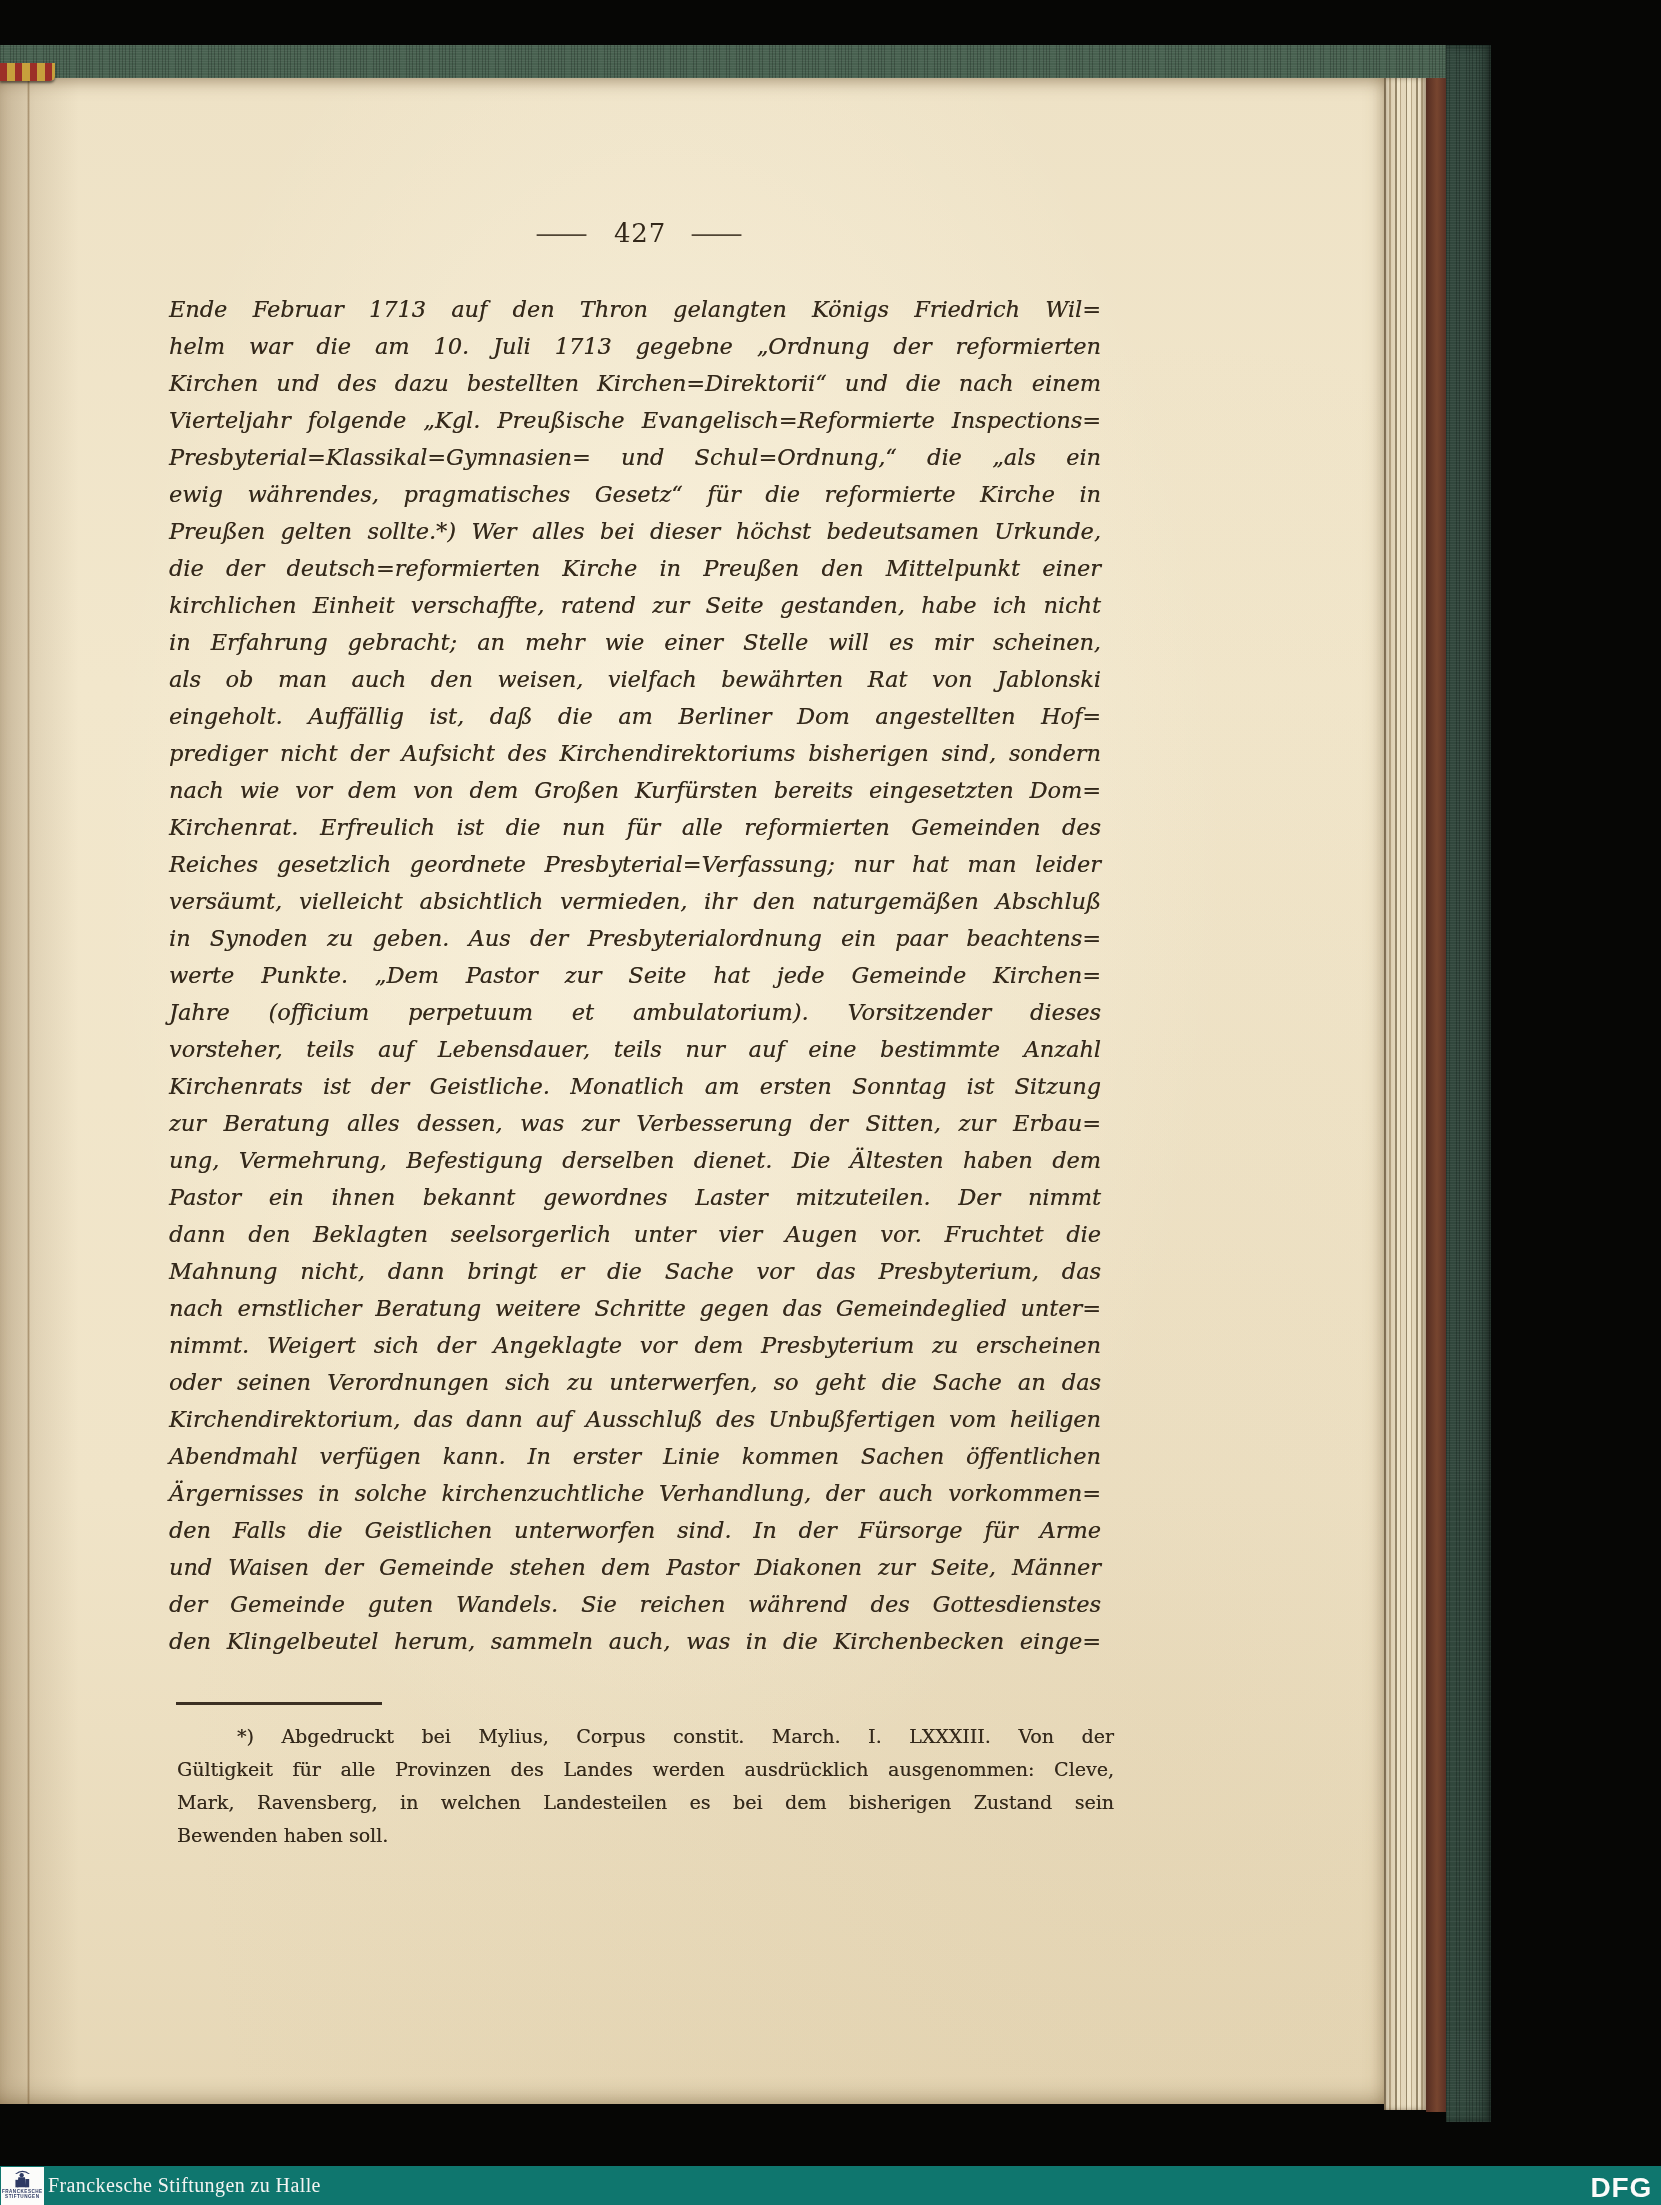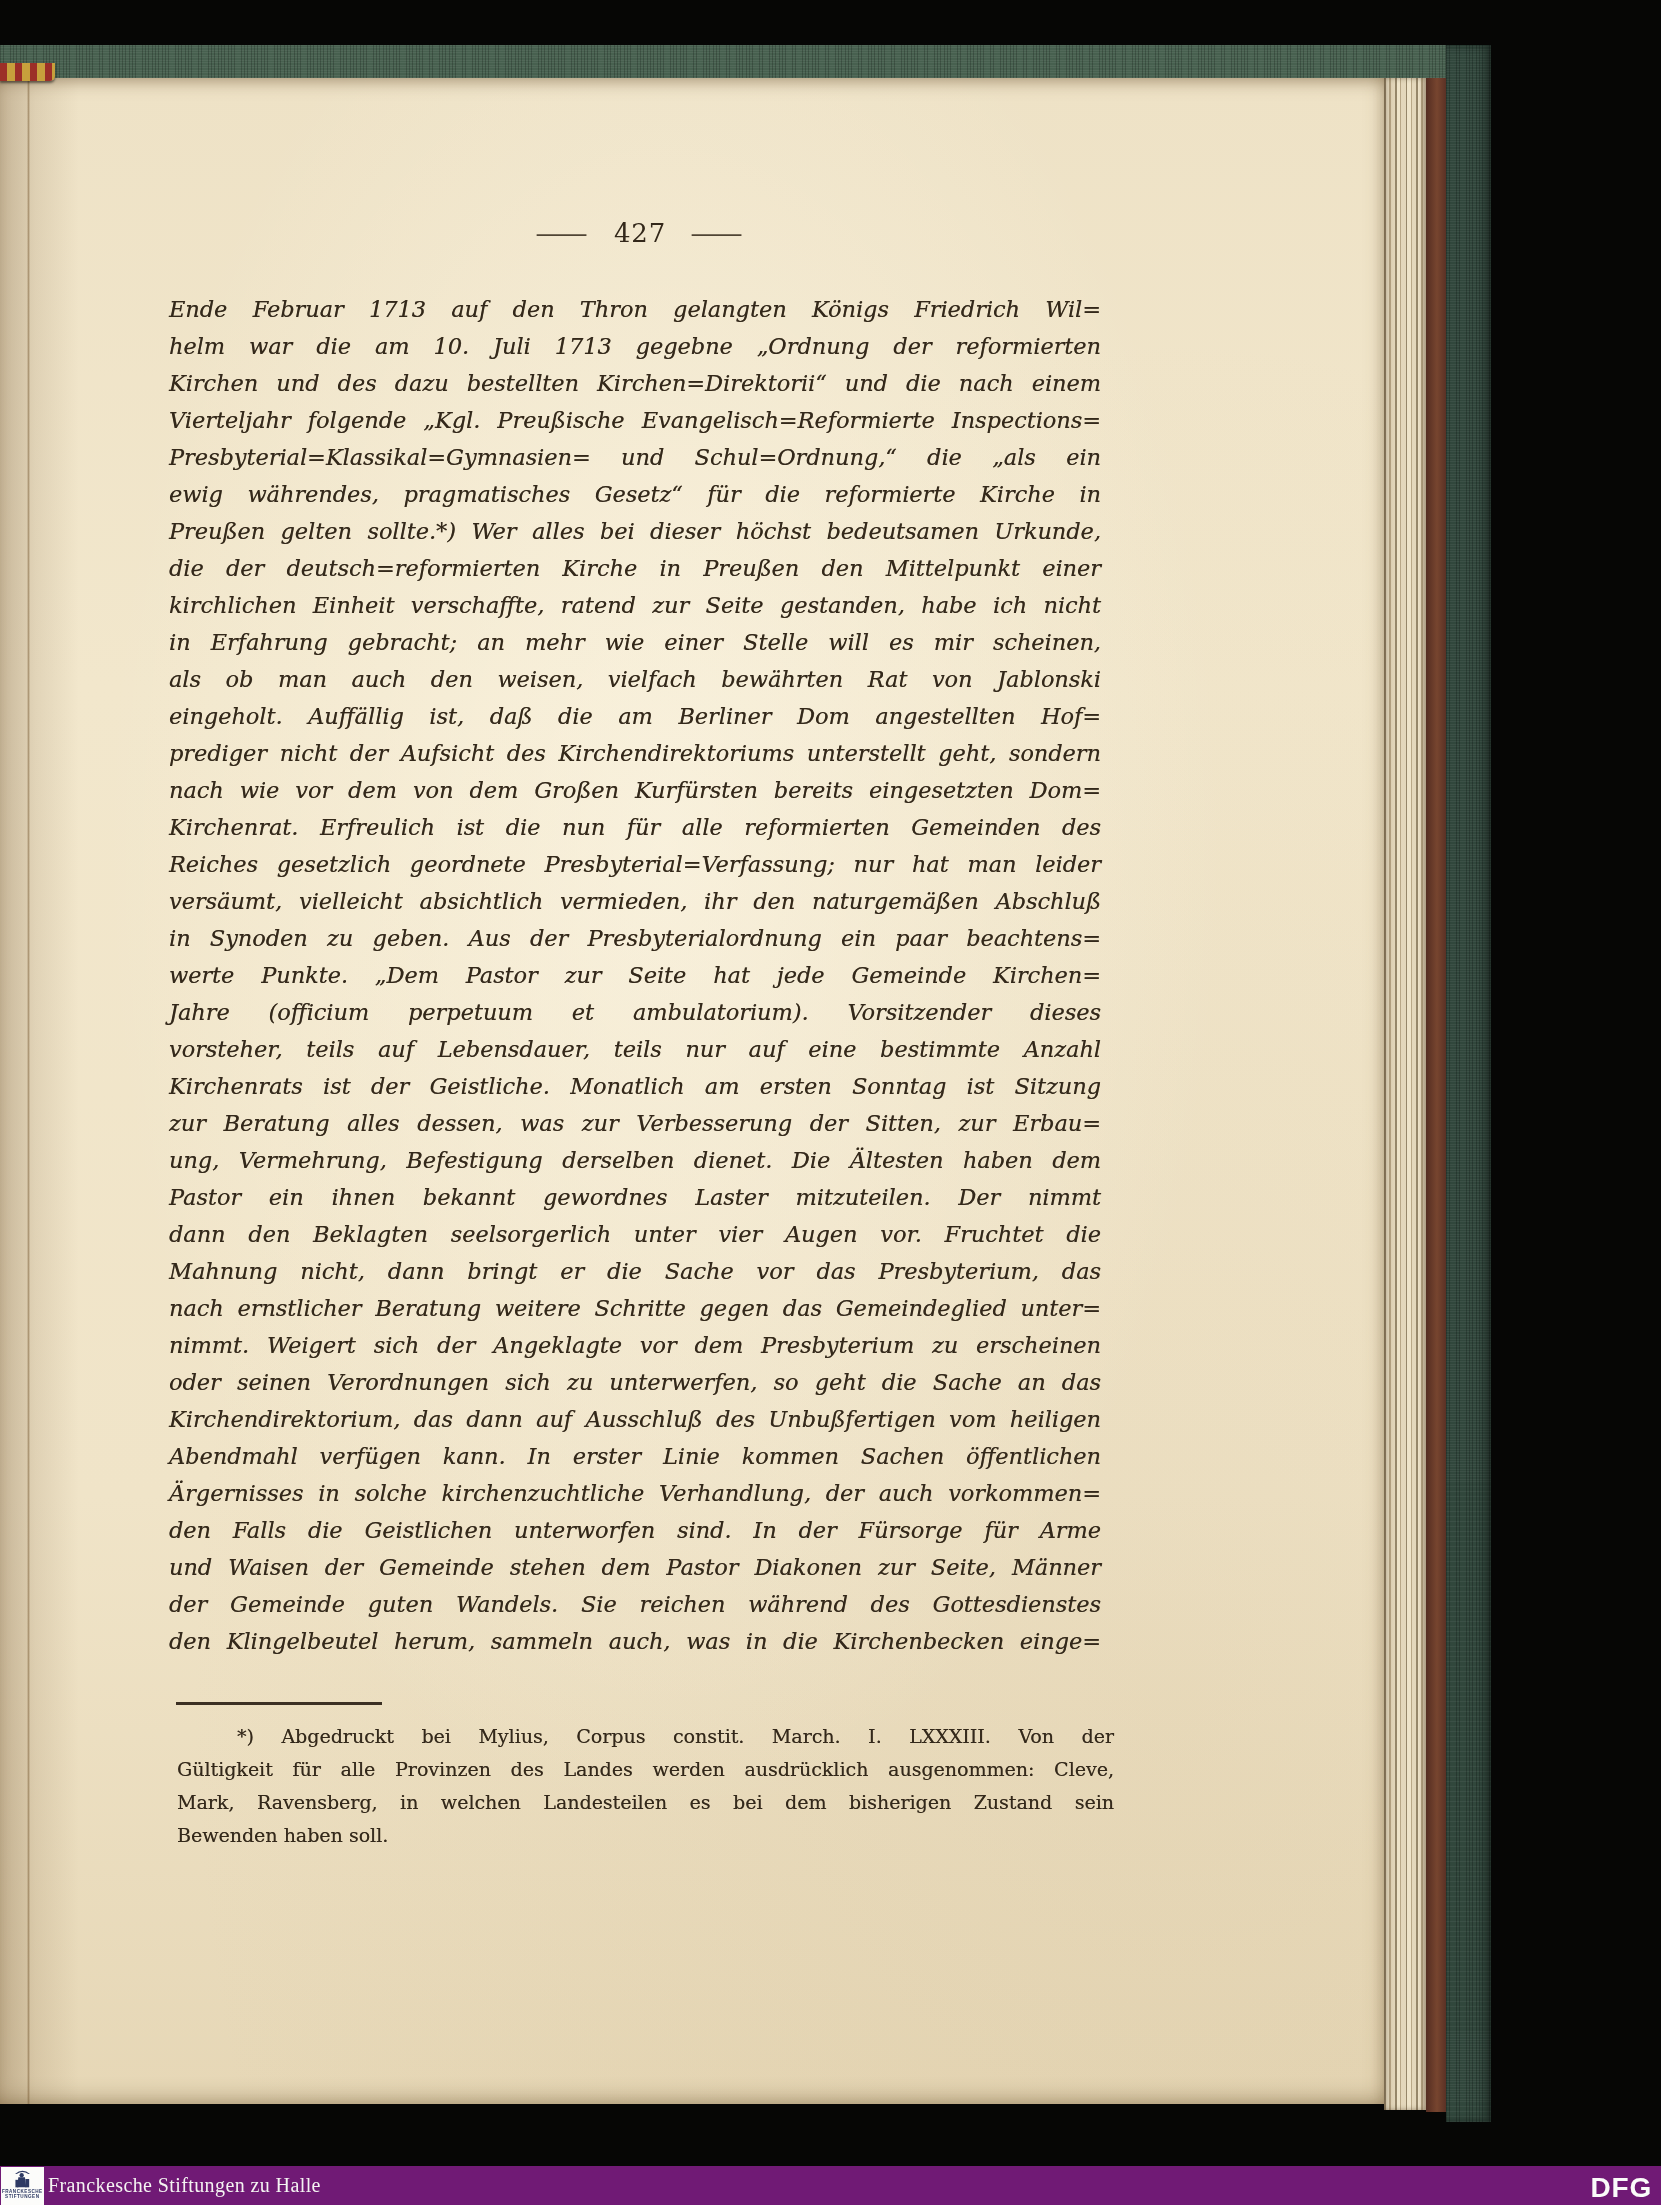--- a/index.html
+++ b/index.html
@@ -56,21 +56,21 @@
 
   .fnrule{position:absolute;left:176px;top:1624px;width:206px;height:2.5px;background:#3c3023;}
   .footnote{position:absolute;left:177px;top:1642px;width:937px;}
   .footnote .fline{height:33px;line-height:33px;font-size:19px;
      text-align:justify;text-align-last:justify;
      text-shadow:0.2px 0 0 rgba(51,40,26,.6);}
   .footnote .fline:first-child{text-indent:60px;}
   .footnote .fline:last-child{text-align-last:left;}
 
   
-  .footerbar{position:absolute;left:0;top:2166px;width:1662px;height:39px;background:#701a75;}
+  .footerbar{position:absolute;left:0;top:2166px;width:1662px;height:39px;background:#0f766e;}
   .institution{position:absolute;left:48px;top:0;height:39px;line-height:39px;
      font-family:"Liberation Serif",serif;font-size:20px;color:#f4f4f2;letter-spacing:0.4px;}
   .dfg{position:absolute;right:10px;top:2.5px;height:37px;line-height:37px;
      font-family:"Liberation Sans",sans-serif;font-weight:700;font-size:28px;
      color:#fbfbfa;letter-spacing:0.8px;text-align:right;}
   .logobox{position:absolute;left:0.8px;top:2167px;width:43px;height:38px;background:#fcfcfa;
      display:flex;flex-direction:column;align-items:center;justify-content:flex-start;z-index:6;}
   .logobox svg{display:block;margin-top:1.7px;}
   .logocap{font-family:"Liberation Sans",sans-serif;font-size:4.6px;line-height:5.4px;
      font-weight:700;color:#2e3a64;letter-spacing:0.5px;text-align:center;}
@@ -103,21 +103,21 @@
         <div class="line">Kirchen und des dazu bestellten Kirchen=Direktorii“ und die nach einem</div>
         <div class="line">Vierteljahr folgende „Kgl. Preußische Evangelisch=Reformierte Inspections=</div>
         <div class="line">Presbyterial=Klassikal=Gymnasien= und Schul=Ordnung,“ die „als ein</div>
         <div class="line">ewig währendes, pragmatisches Gesetz“ für die reformierte Kirche in</div>
         <div class="line">Preußen gelten sollte.*)  Wer alles bei dieser höchst bedeutsamen Urkunde,</div>
         <div class="line">die der deutsch=reformierten Kirche in Preußen den Mittelpunkt einer</div>
         <div class="line">kirchlichen Einheit verschaffte, ratend zur Seite gestanden, habe ich nicht</div>
         <div class="line">in Erfahrung gebracht; an mehr wie einer Stelle will es mir scheinen,</div>
         <div class="line">als ob man auch den weisen, vielfach bewährten Rat von Jablonski</div>
         <div class="line">eingeholt.  Auffällig ist, daß die am Berliner Dom angestellten Hof=</div>
-        <div class="line">prediger nicht der Aufsicht des Kirchendirektoriums unterstellt geht, sondern</div>
+        <div class="line">prediger nicht der Aufsicht des Kirchendirektoriums bisherigen sind, sondern</div>
         <div class="line">nach wie vor dem von dem Großen Kurfürsten bereits eingesetzten Dom=</div>
         <div class="line">Kirchenrat.  Erfreulich ist die nun für alle reformierten Gemeinden des</div>
         <div class="line">Reiches gesetzlich geordnete Presbyterial=Verfassung; nur hat man leider</div>
         <div class="line">versäumt, vielleicht absichtlich vermieden, ihr den naturgemäßen Abschluß</div>
         <div class="line">in Synoden zu geben.  Aus der Presbyterialordnung ein paar beachtens=</div>
         <div class="line">werte Punkte.  „Dem Pastor zur Seite hat jede Gemeinde Kirchen=</div>
         <div class="line">Jahre (officium perpetuum et ambulatorium).  Vorsitzender dieses</div>
         <div class="line">vorsteher, teils auf Lebensdauer, teils nur auf eine bestimmte Anzahl</div>
         <div class="line">Kirchenrats ist der Geistliche.  Monatlich am ersten Sonntag ist Sitzung</div>
         <div class="line">zur Beratung alles dessen, was zur Verbesserung der Sitten, zur Erbau=</div>

